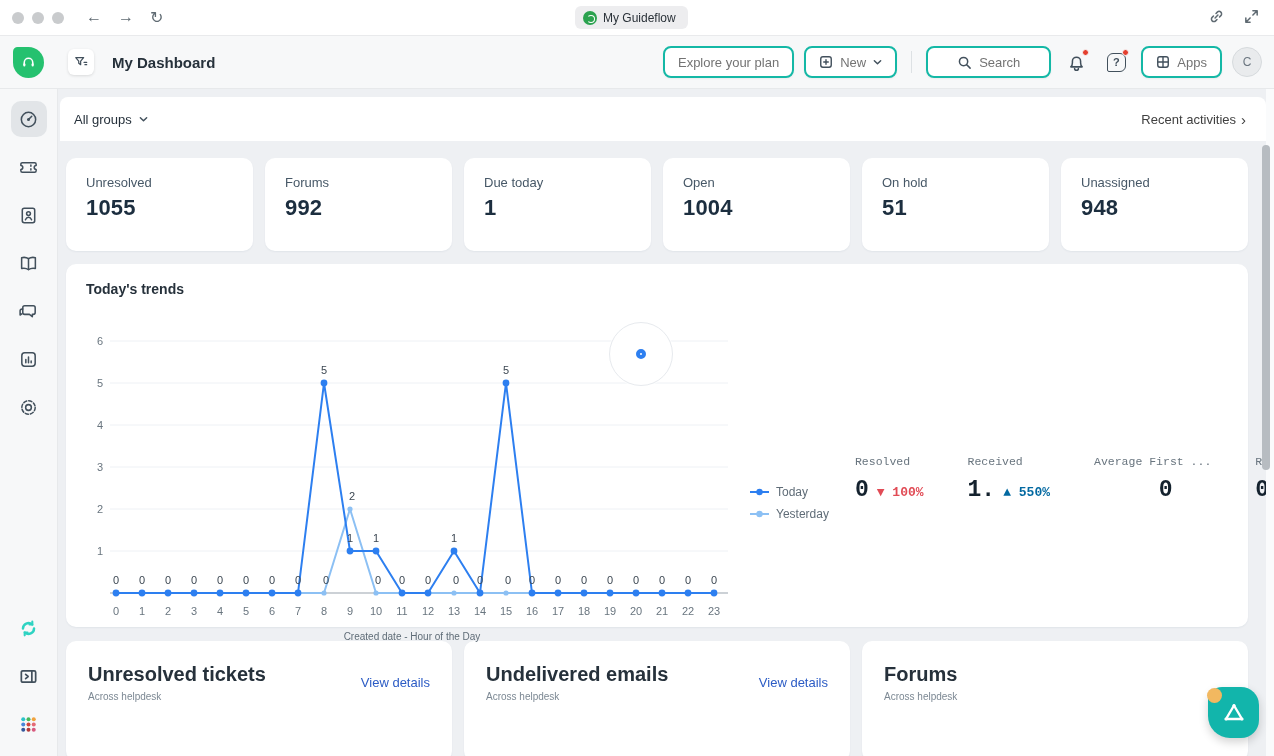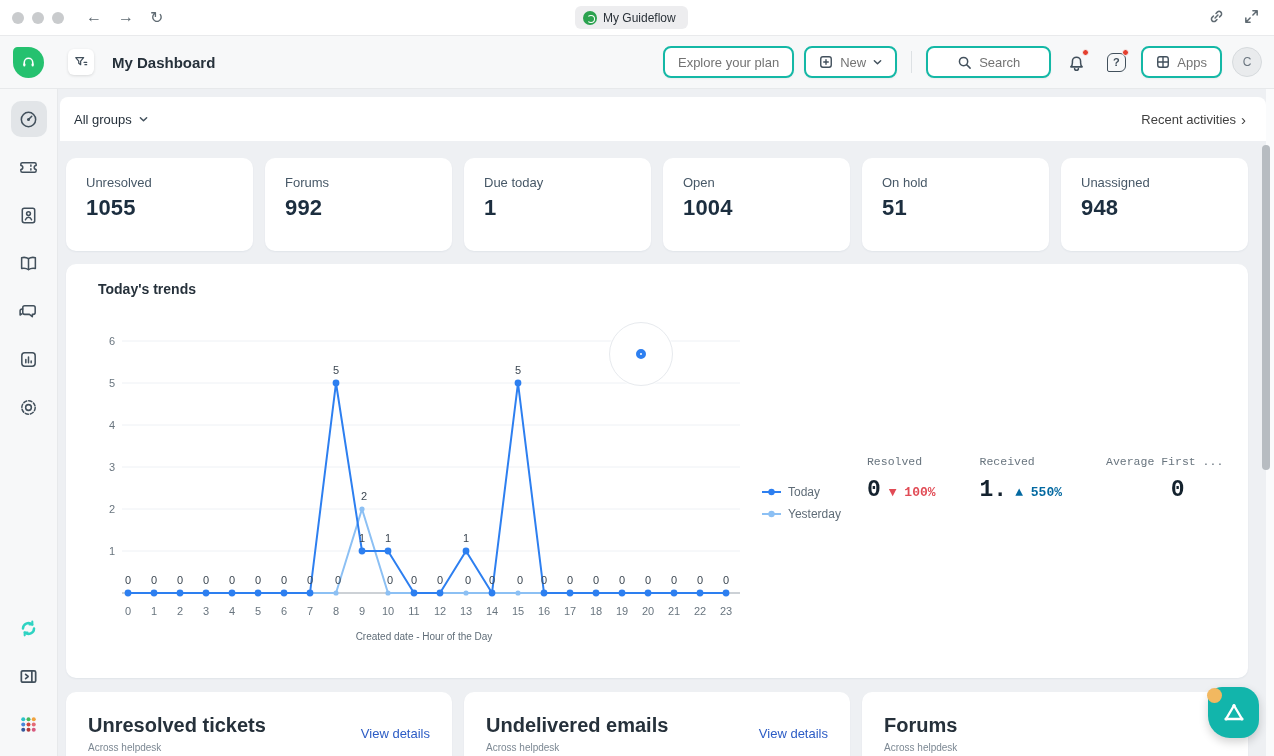--- a/index.html
+++ b/index.html
@@ -60,21 +60,21 @@
   .group-filter { display:flex; align-items:center; gap:7px; font-size:13px; color:#26313b; cursor:pointer; }
   .recent-link { margin-left:auto; display:flex; align-items:center; gap:5px; font-size:13px;
     color:#404040; cursor:pointer; }
 
   .stats-row { display:flex; gap:12px; margin:10px 26px 0 8px;justify-content:center; }
   .card { background:#fff; border-radius:10px; box-shadow:0 1px 2px rgba(23,43,77,.06); }
   .stat-card { flex:1; height:93px; padding:17px 20px; }
   .stat-label { font-size:13px; color:#475867; }
   .stat-value { font-size:22px; font-weight:700; color:#1c2e3f; margin-top:5px; letter-spacing:.2px; }
 
-  .chart-card { margin:13px 26px 0 8px; height:414px; padding:17px 32px; position:relative; }
+  .chart-card { margin:13px 26px 0 8px; height:363px; padding:17px 20px; position:relative; }
   .chart-title { font-size:14px; font-weight:700; color:#26313b; }
   .chart-flex { display:flex; }
   .chart-wrap { width:652px; }
   .chart-caption { text-align:center; font-size:10px; color:#5f6c77; }
   .legend-col { width:108px; margin-left:12px; margin-top:188px; }
   .legend-item { display:flex; align-items:center; gap:7px; font-size:12px; color:#5f6c77; margin-bottom:8px; }
   .kpi-row { flex:1; display:flex; gap:44px; margin-top:158px; padding-left:26px;font-family:Liberation Mono, monospace; }
   .kpi { white-space:nowrap; }
   .kpi-label { font-size:11.5px; color:#69757f; margin-bottom:9px; }
   .kpi-val-row { display:flex; align-items:baseline; gap:8px; }

